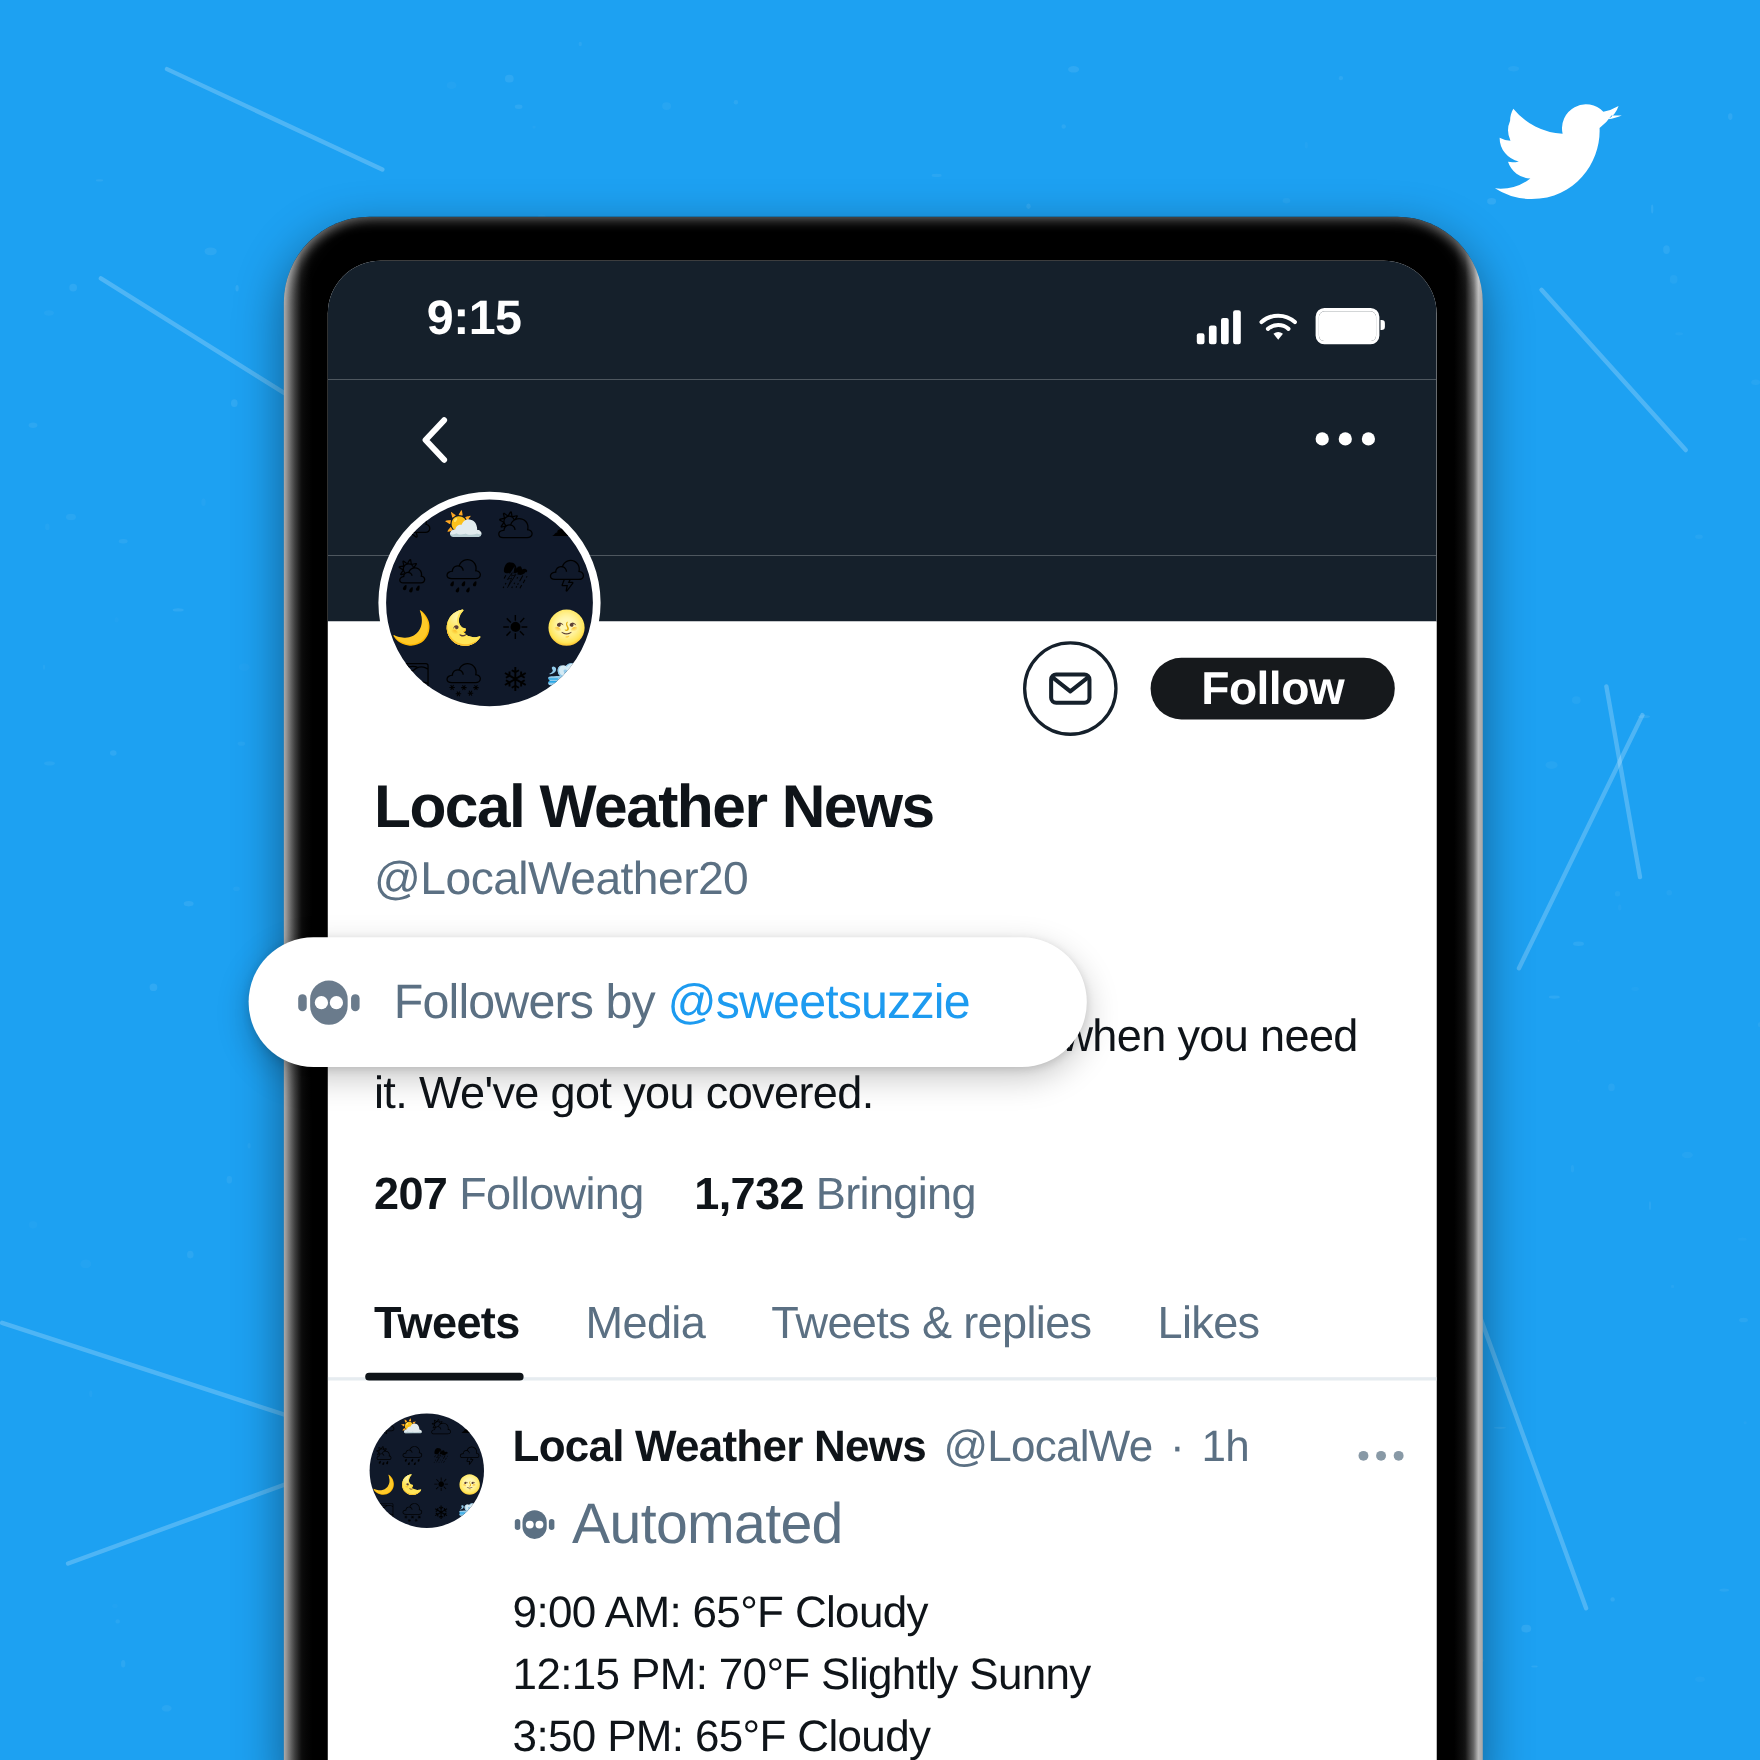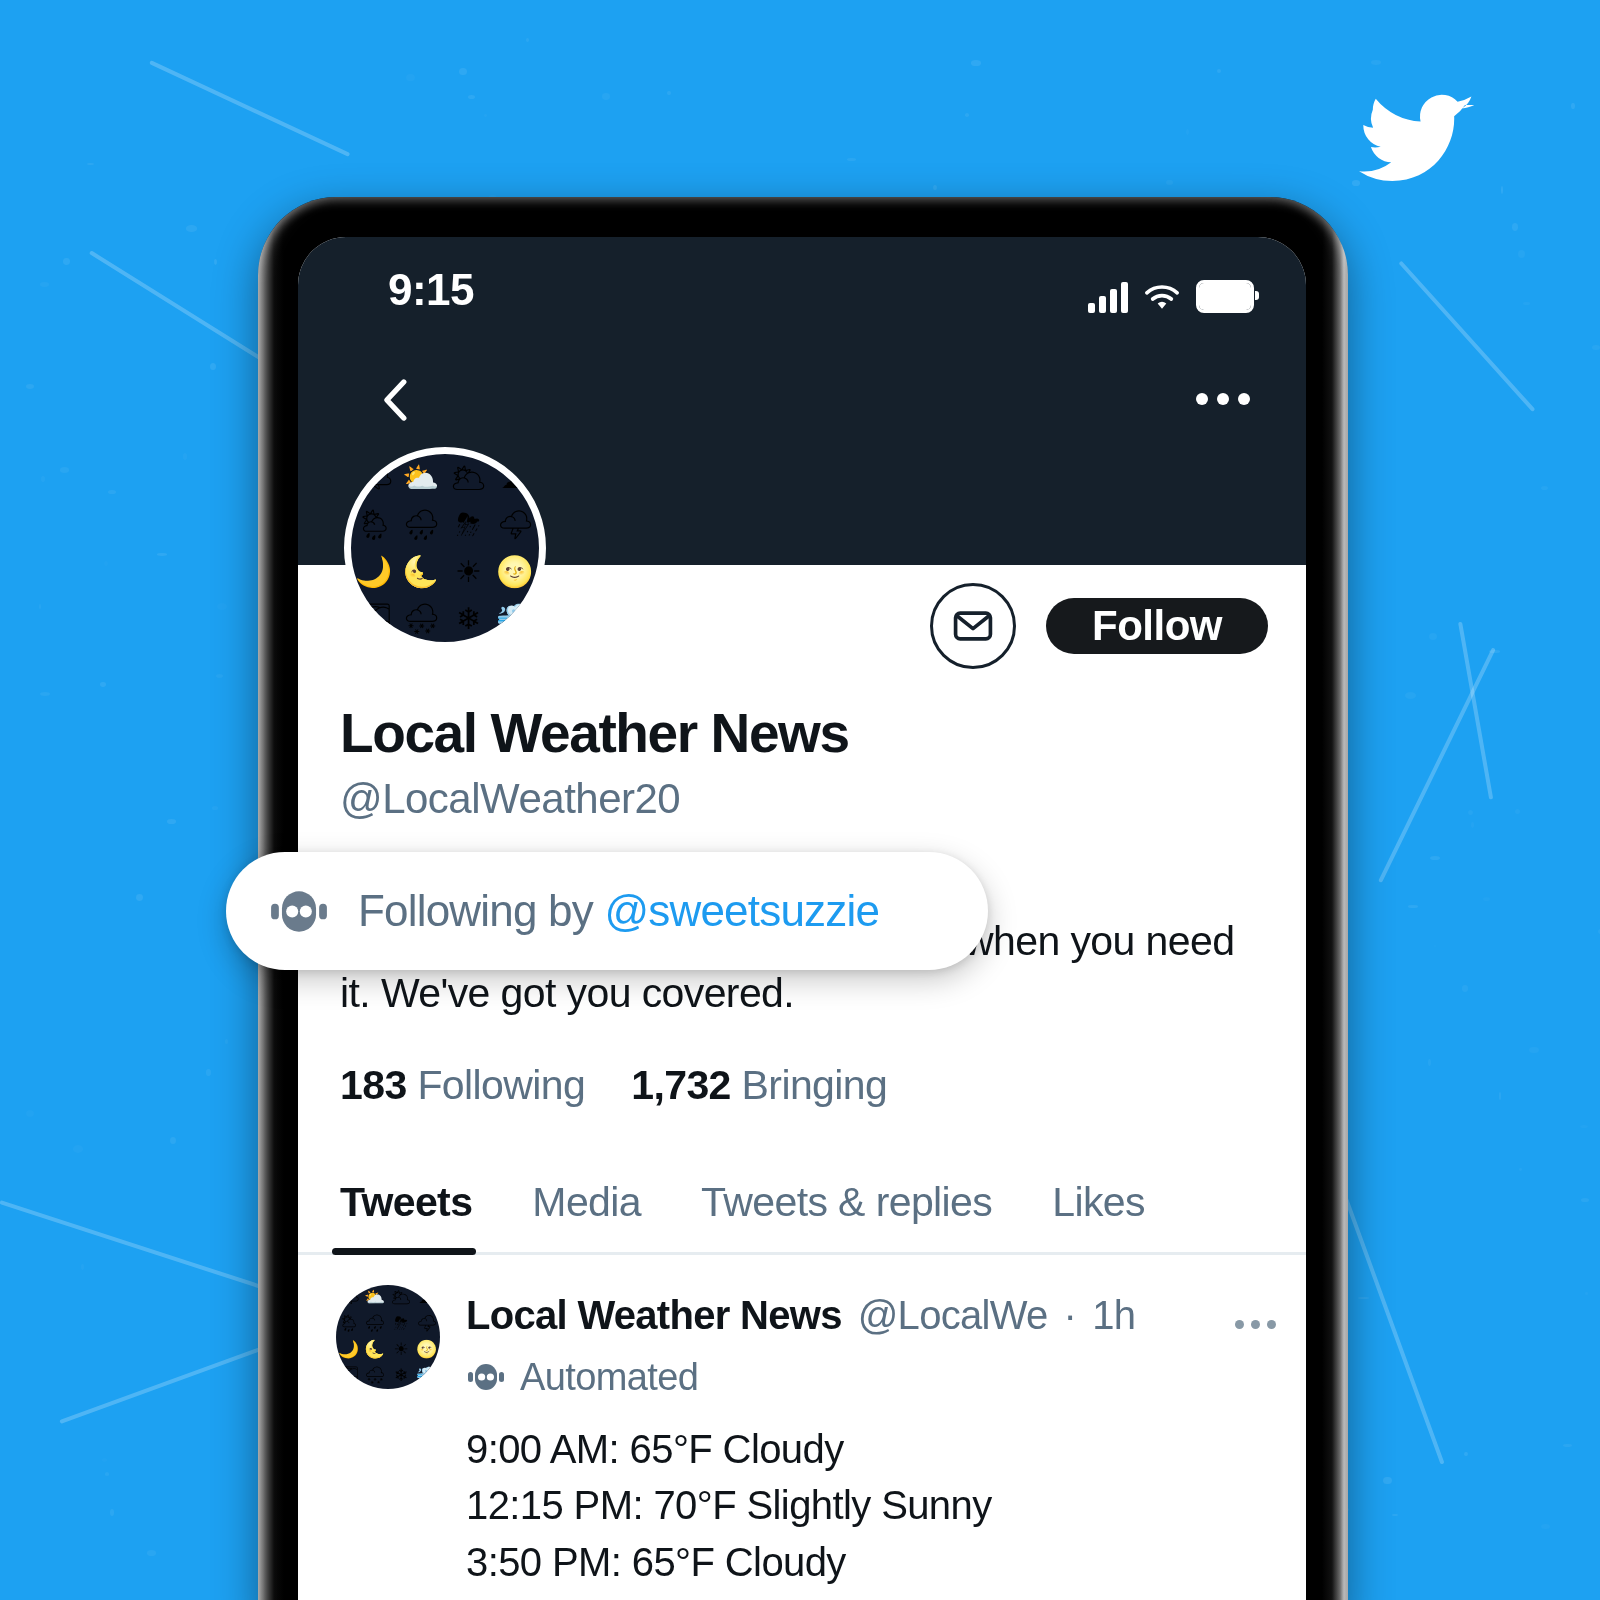--- a/index.html
+++ b/index.html
@@ -298,21 +298,21 @@
   .tw-name { font-weight: bold; color: #0F1419; }
   .tw-handle, .tw-time { color: #5B7083; }
   .tweet-more {
     margin-left: auto;
     display: flex; gap: 7px; align-items: center; padding-top: 14px;
   }
   .tweet-more span { width: 9px; height: 9px; border-radius: 50%; background: #8899A6; }
   .tweet-auto {
     display: flex; align-items: center; gap: 14px;
     margin-top: 18px;
-    font-size: 38px;
+    font-size: 52px;
     color: #5B7083;
     letter-spacing: -0.6px;
   }
   .tweet-lines {
     margin-top: 22px;
     font-size: 40px;
     color: #0F1419;
     line-height: 1.42;
     letter-spacing: -0.6px;
   }
@@ -621,21 +621,21 @@
           </div>
           <div class="follow-btn">Follow</div>
         </div>
 
         <div class="profile-body">
           <div class="display-name">Local Weather News</div>
           <div class="handle">@LocalWeather20</div>
           <div class="bio">Bringing you the forecast you need when you need it.  We've got you covered.</div>
           <div class="stats">
             <div>
-              <b>183</b>
+              <b>207</b>
               <span>Following</span>
             </div>
             <div>
               <b>1,732</b>
               <span>Bringing</span>
             </div>
           </div>
         </div>
 
         <div class="tabs" id="tabs-row">
@@ -700,17 +700,17 @@
 
   <div class="auto-badge">
     <svg viewBox="0 0 40 34" width="62" height="53">
       <rect x="2" y="12" width="5" height="10" rx="2.5" fill="#6A7B8C"></rect>
       <rect x="33" y="12" width="5" height="10" rx="2.5" fill="#6A7B8C"></rect>
       <rect x="9" y="4" width="22" height="26" rx="11" fill="#6A7B8C"></rect>
       <circle cx="15.6" cy="17" r="3.9" fill="#fff"></circle>
       <circle cx="24.4" cy="17" r="3.9" fill="#fff"></circle>
     </svg>
     <div class="auto-badge-text">
-      <span>Following by </span><span class="mention">@sweetsuzzie</span>
+      <span>Followers by </span><span class="mention">@sweetsuzzie</span>
     </div>
   </div>
 
 </div>
 
 </body></html>

